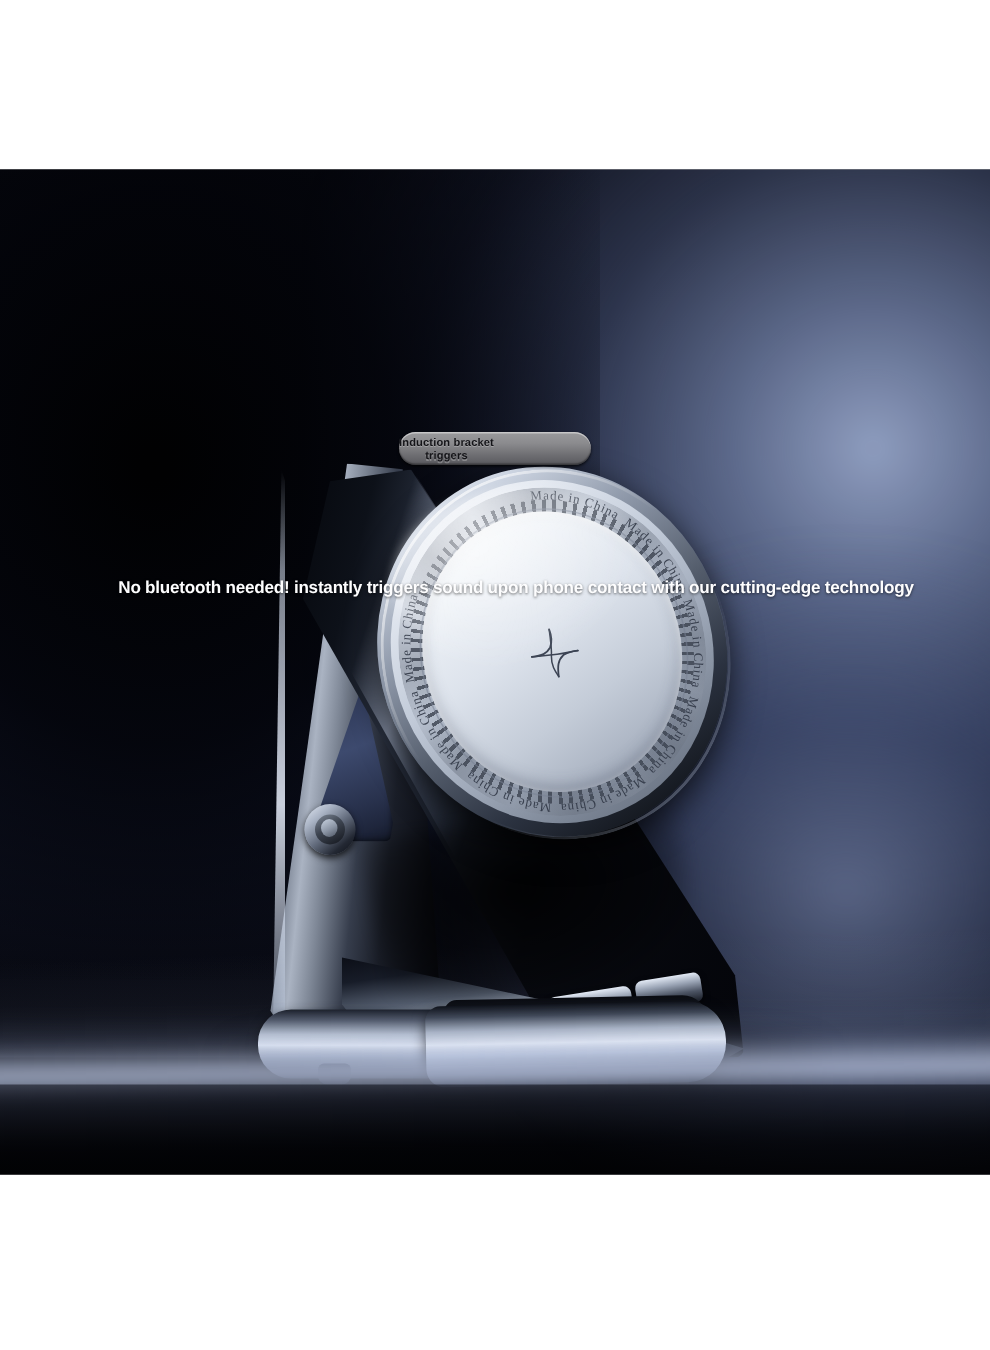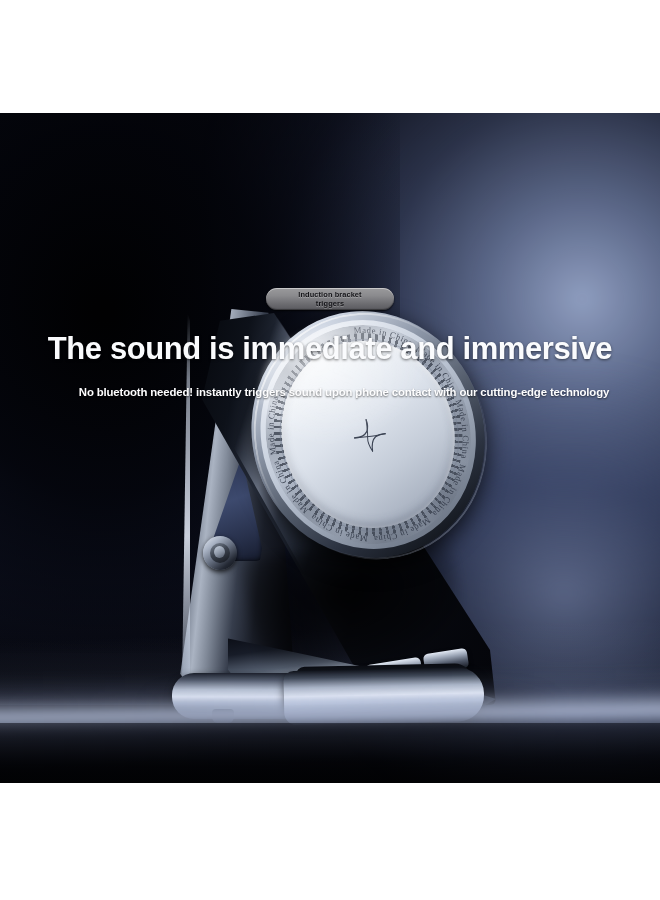--- a/index.html
+++ b/index.html
@@ -77,21 +77,21 @@
     filter:blur(8px);
   }
 
   
   .badge{
     position:absolute;left:266px;top:175px;width:128px;height:22px;
     border-radius:11px;
     background:linear-gradient(180deg,#9a9a9c 0%,#8b8b8e 34%,#6e6e72 70%,#59595e 100%);
     box-shadow:0 1px 2px rgba(0,0,0,0.75),inset 0 1px 0 rgba(255,255,255,0.45),
                inset 0 -1px 1px rgba(0,0,0,0.40);
-    display:flex;align-items:center;justify-content:center;
+    display:flex;align-items:center;justify-content:flex-start;
     text-align:center;line-height:9.5px;
   }
   .badge-txt{
     font-size:7.4px;font-weight:bold;color:#141418;letter-spacing:0.1px;
     text-shadow:0 1px 0 rgba(255,255,255,0.25);
   }
   .headline{
     position:absolute;left:0;top:218px;width:660px;text-align:center;
     font-size:31px;font-weight:bold;color:#fafbfd;letter-spacing:-0.4px;
     text-shadow:0 1px 3px rgba(0,0,0,0.55);
@@ -386,17 +386,16 @@
     <div class="floor-glow"></div>
     <div class="floor-dark"></div>
 
     <div class="badge">
       <div class="badge-txt">
         <span>Induction bracket</span><br>
         <span>triggers</span>
       </div>
     </div>
 
-    <div class="headline">The sound is immediate and immersive</div>
     <div class="subline">No bluetooth needed! instantly triggers sound upon phone contact with our cutting-edge technology</div>
 
   </div>
 </div>
 
 </body></html>

